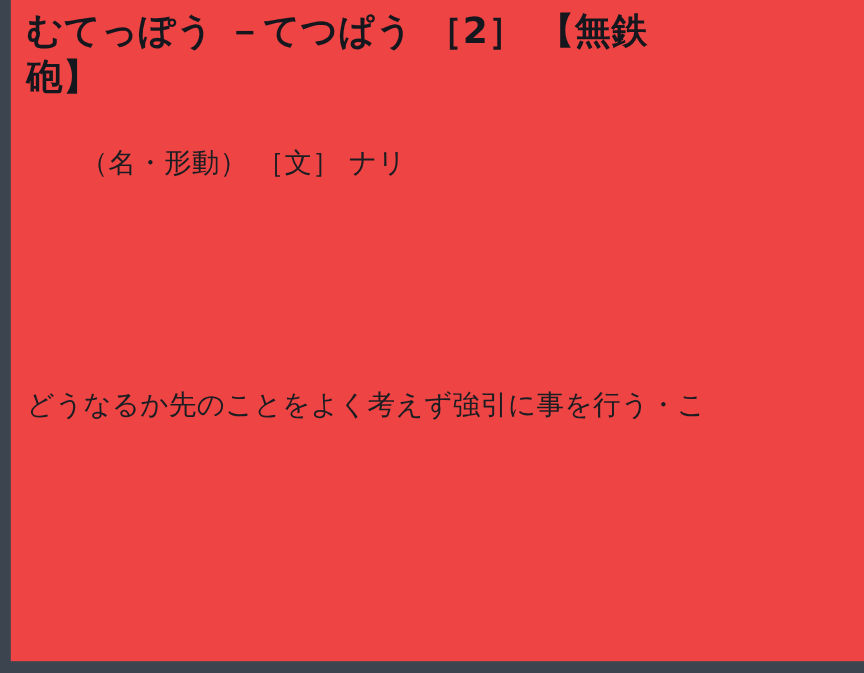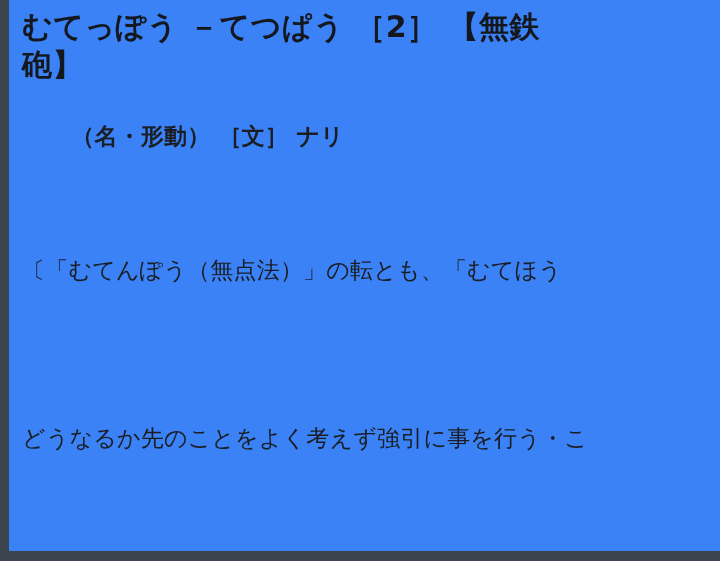--- a/index.html
+++ b/index.html
@@ -12,21 +12,21 @@
     height: 561px;
     font-family: "DejaVu Sans", "Liberation Sans", sans-serif;
     color: #1a1d22;
     overflow: hidden;
   }
   .page {
     position: relative;
     width: 720px;
     height: 561px;
     box-sizing: border-box;
-    background: #3b82f6;
+    background: #ef4444;
   }
   .left-rail {
     position: absolute;
     left: 0;
     top: 0;
     width: 9px;
     height: 561px;
     background: #3c4450;
   }
   .bottom-rail {
@@ -52,21 +52,20 @@
     letter-spacing: 0.5px;
     margin: 4px 0 2px 0;
     color: #14181e;
   }
   .line {
     font-size: 23px;
     line-height: 1.45;
     letter-spacing: 0.2px;
     color: #1a1d22;
     white-space: pre-wrap;
-    font-weight: bold;
   }
   .block {
     font-size: 23px;
     line-height: 1.45;
     letter-spacing: 0.2px;
     color: #1a1d22;
     white-space: pre-wrap;
   }
   .gloss { margin-top: 2px; }
 </style>
@@ -82,21 +81,20 @@
     <div class="headword">
       <div>むてっぽう －てつぱう ［2］ 【無鉄</div>
       <div>砲】</div>
     </div>
 
     <div class="line">
       <span>（名・形動） ［文］ ナリ</span>
     </div>
 
     <div class="block">
-      <div>〔「むてんぽう（無点法）」の転とも、「むてほう</div>
     </div>
 
     <div class="block gloss">
       <div>どうなるか先のことをよく考えず強引に事を行う・こ</div>
       
     </div>
 
   </div>
 
   <div class="bottom-rail"></div>

